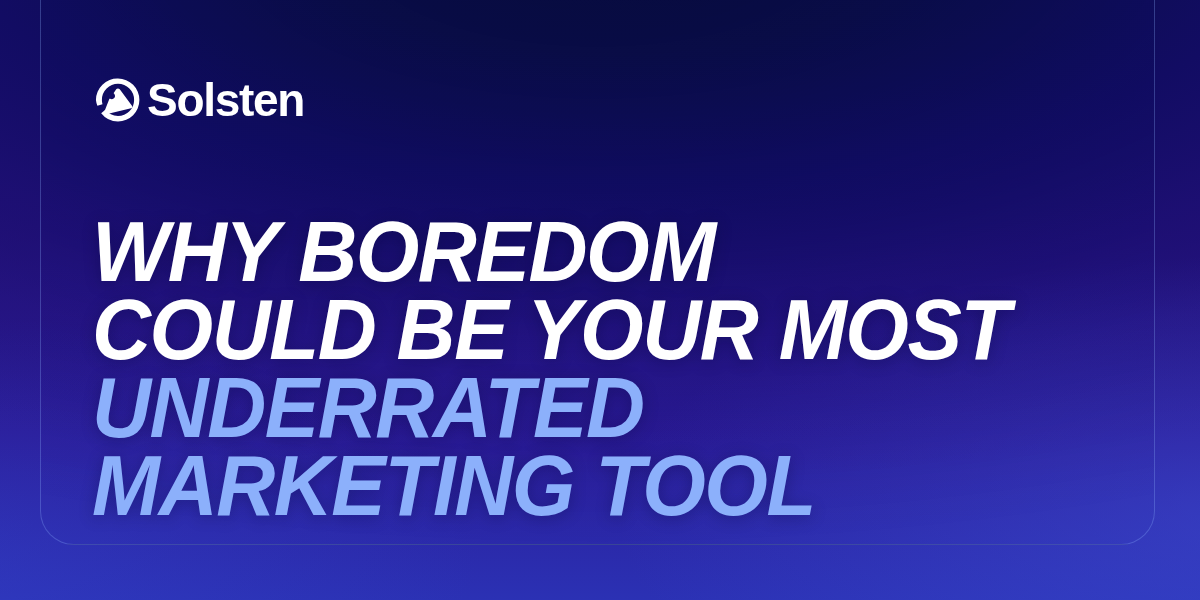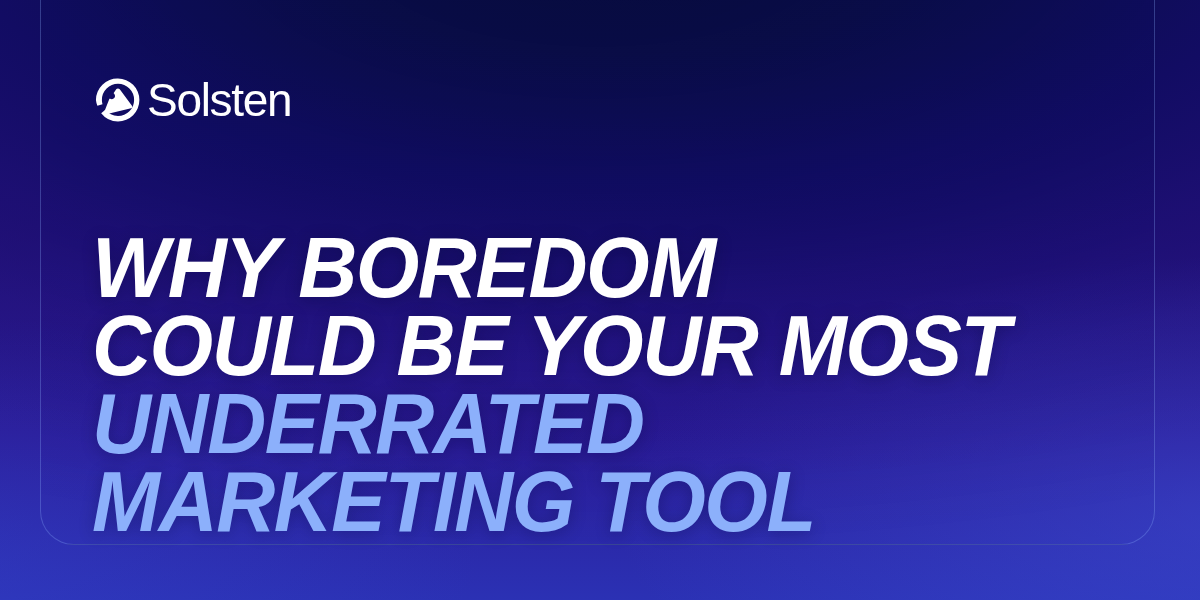--- a/index.html
+++ b/index.html
@@ -75,30 +75,30 @@
   .logo {
     position:absolute;
     left:95px; top:75px;
     display:flex; align-items:center; gap:6px;
     height:50px;
   }
   .logo-mark { width:46px; height:46px; display:block; flex:none; }
   .logo-word {
     color:#FFFFFF;
     font-size:46px;
-    font-weight:400;
+    font-weight:700;
     letter-spacing:-1.3px;
     line-height:1;
     white-space:nowrap;
   }
 
   
   .headline {
     position:absolute;
-    left:92px; top:228px;
+    left:92px; top:212px;
     width:1060px;
   }
   .hl-line {
     display:block;
     font-weight:700;
     font-style:italic;
     font-size:86px;
     line-height:78px;
     letter-spacing:-1.5px;
     white-space:nowrap;

